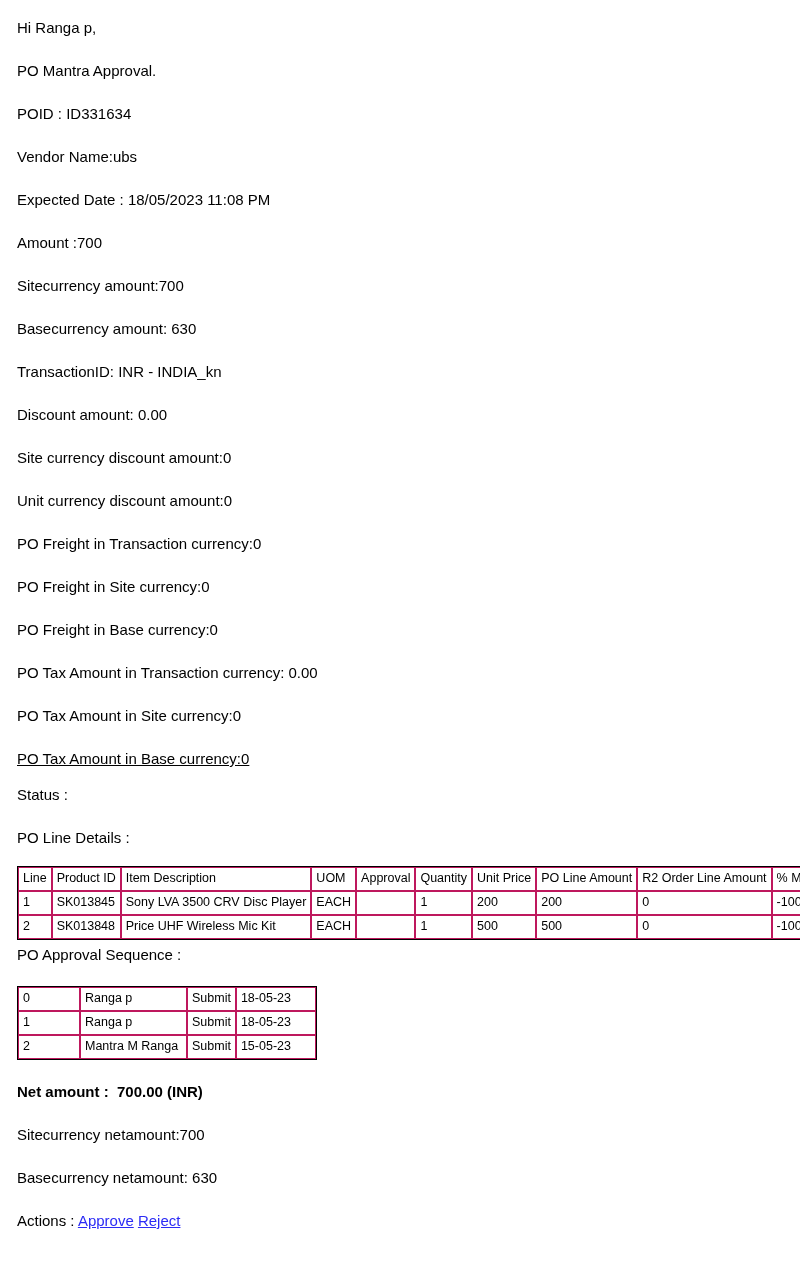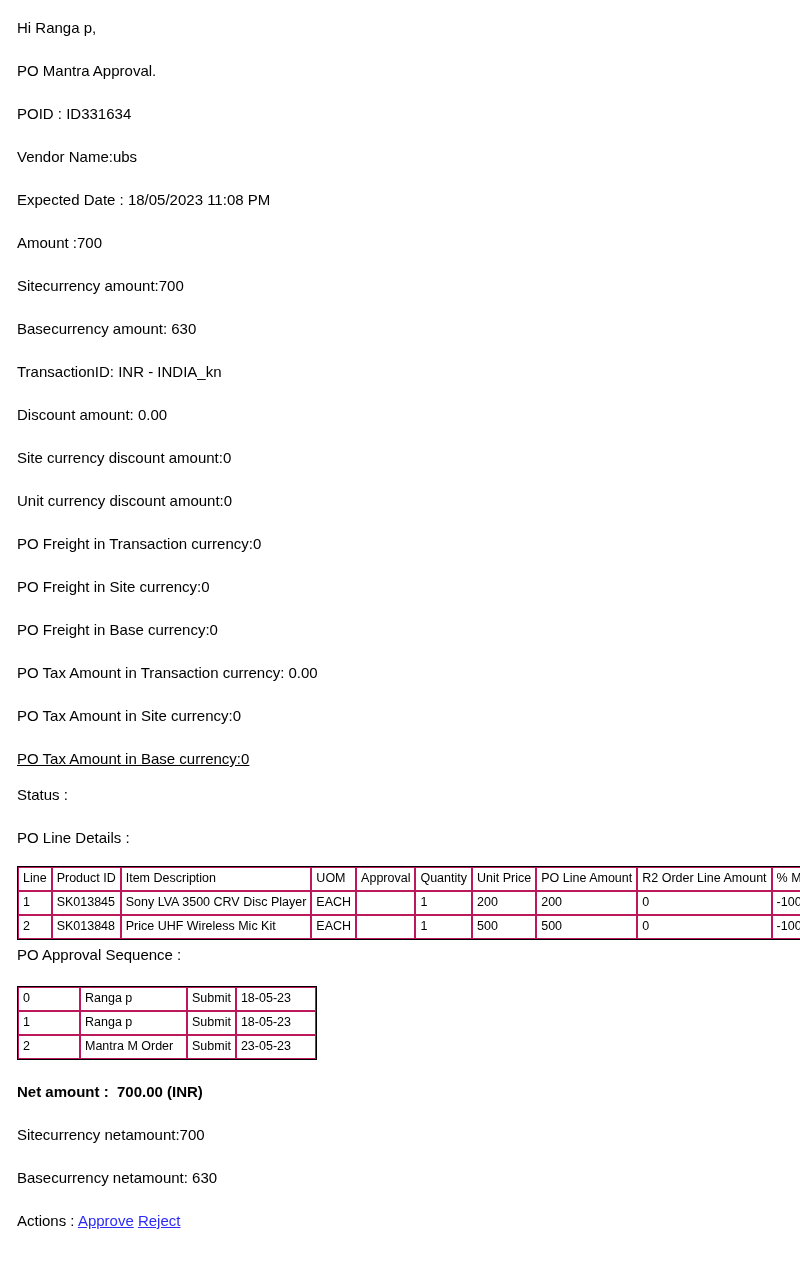--- a/index.html
+++ b/index.html
@@ -140,23 +140,23 @@
       <td>18-05-23</td>
     </tr>
     <tr>
       <td>1</td>
       <td>Ranga p</td>
       <td>Submit</td>
       <td>18-05-23</td>
     </tr>
     <tr>
       <td>2</td>
-      <td>Mantra M Order</td>
+      <td>Mantra M Ranga</td>
       <td>Submit</td>
-      <td>23-05-23</td>
+      <td>15-05-23</td>
     </tr>
   </tbody>
 </table>
 
 <p class="totals-start">Net amount :  700.00 (INR)</p>
 <p>Sitecurrency netamount:700</p>
 <p>Basecurrency netamount: 630</p>
 
 <p><span>Actions : </span><a class="action-link" href="#">Approve</a><span> </span><a class="action-link" href="#">Reject</a></p>
 

